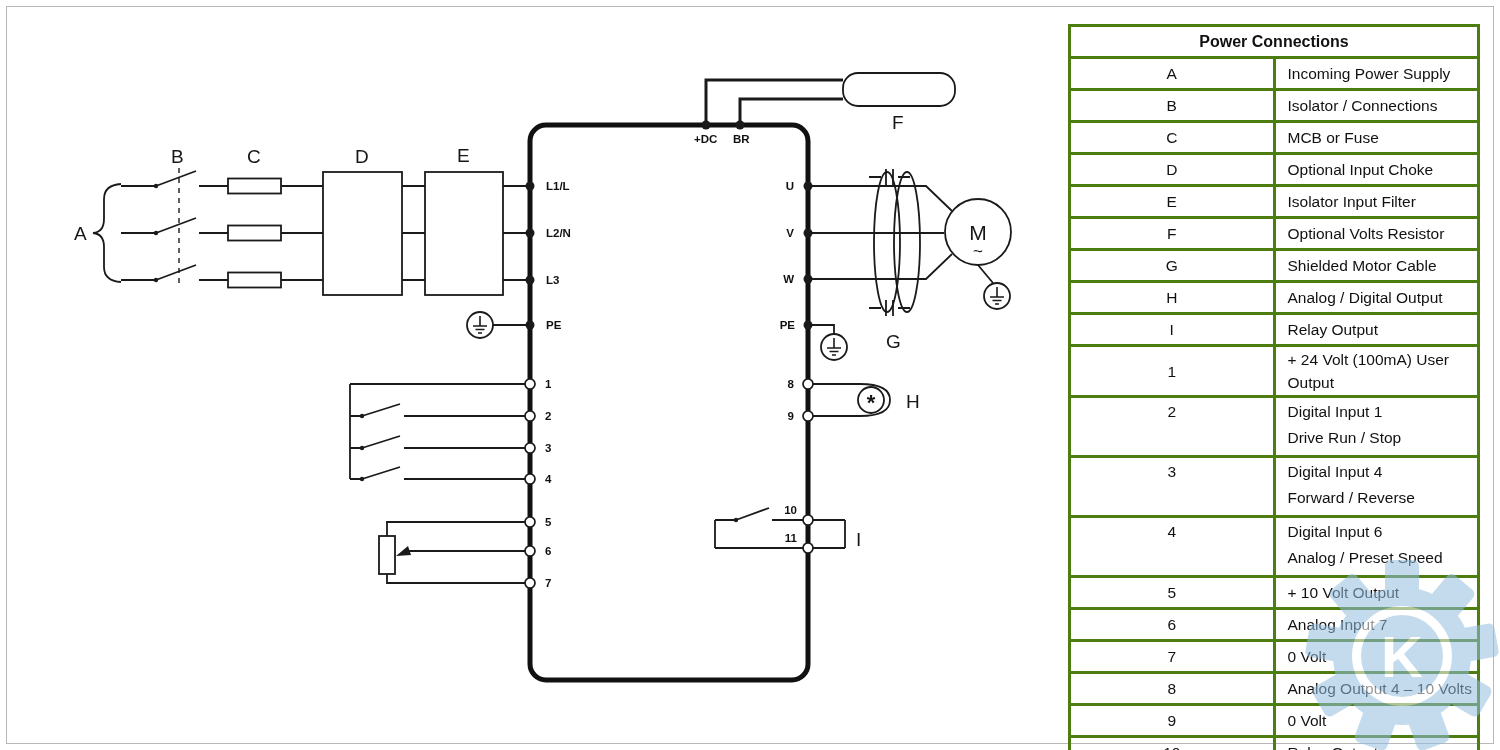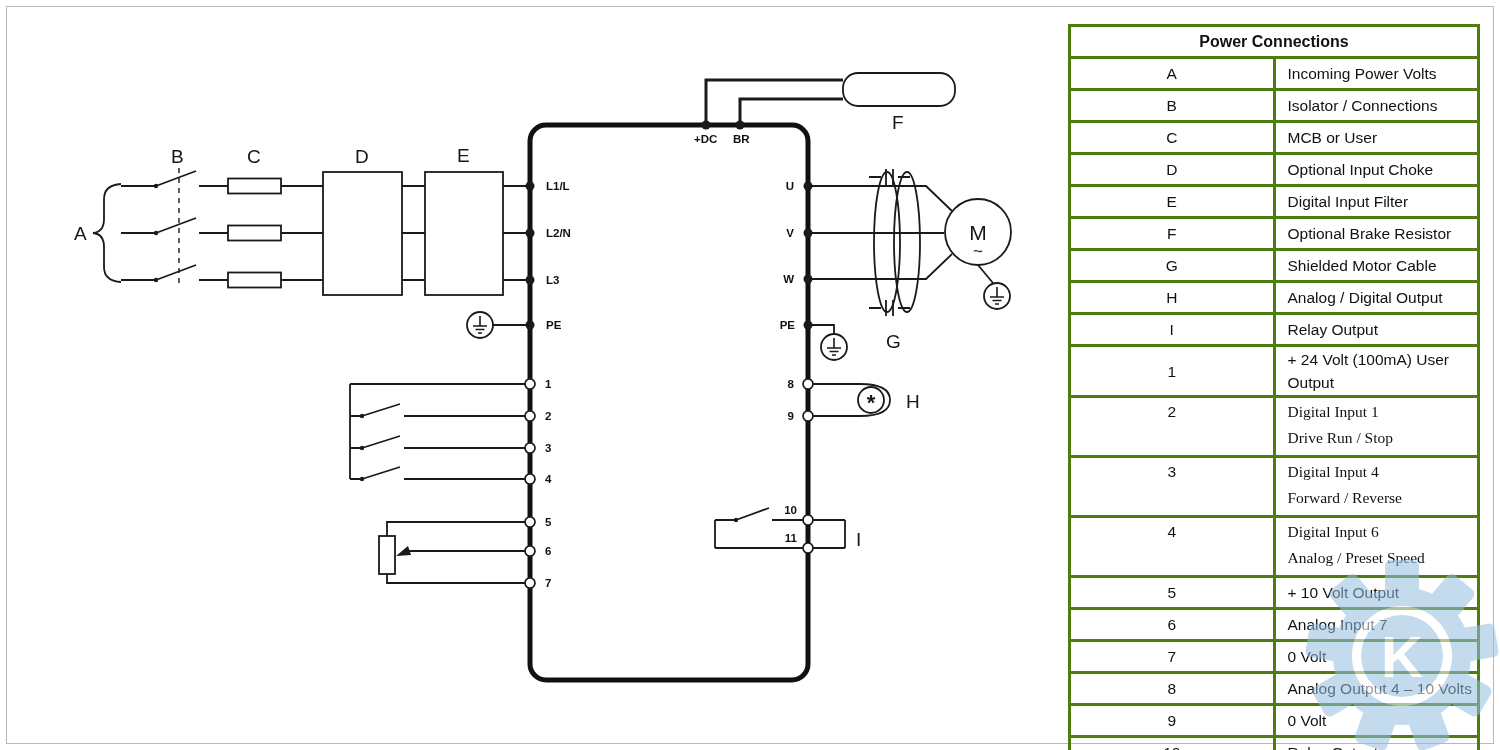--- a/index.html
+++ b/index.html
@@ -7,21 +7,21 @@
        font-family:"Liberation Sans",sans-serif;color:#111;}
   .frame{position:absolute;left:6px;top:6px;right:6px;bottom:6px;border:1px solid #b8b8b8;pointer-events:none;}
   #diagram{position:absolute;left:0;top:0;}
 
   .conn-table{position:absolute;left:1068px;top:24px;width:412px;border-collapse:collapse;table-layout:fixed;z-index:1;}
   .conn-table td{border:3px solid #4d7c0f;font-size:15.5px;line-height:23px;height:27px;
                  vertical-align:middle;padding:1px 4px 1px 12px;overflow:hidden;}
   .conn-table td.key{width:56px;text-align:center;padding:1px 2px;}
   .conn-table td.hdr{text-align:center;font-weight:bold;font-size:16px;padding:1px 2px;}
   .conn-table tr.dbl td{height:55px;vertical-align:top;}
-  .conn-table tr.dbl td div{line-height:26px;font-family:Liberation Serif, serif;}
+  .conn-table tr.dbl td div{line-height:26px;}
   .conn-table tr.dbl td.key{line-height:26px;}
 
   .watermark{position:absolute;left:1302px;top:556px;z-index:5;pointer-events:none;}
 
   svg text{font-family:"Liberation Sans",sans-serif;}
   .lbl{font-size:19px;fill:#161616;}
   .term{font-size:11.5px;font-weight:bold;fill:#111;}
   .w{fill:none;stroke:#1a1a1a;stroke-width:1.8;}
   .w3{fill:none;stroke:#1a1a1a;stroke-width:3;}
   .comp{fill:#fff;stroke:#1a1a1a;stroke-width:1.8;}
@@ -206,41 +206,41 @@
   <text class="lbl" x="856" y="546">I</text>
 </svg>
 
 <table class="conn-table">
   <tbody>
       <tr>
     <td class="hdr" colspan="2">Power Connections</td>
   </tr>
   <tr>
         <td class="key">A</td>
-        <td>Incoming Power Volts</td>
+        <td>Incoming Power Supply</td>
       </tr>
   <tr>
         <td class="key">B</td>
         <td>Isolator / Connections</td>
       </tr>
   <tr>
         <td class="key">C</td>
-        <td>MCB or User</td>
+        <td>MCB or Fuse</td>
       </tr>
   <tr>
         <td class="key">D</td>
         <td>Optional Input Choke</td>
       </tr>
   <tr>
         <td class="key">E</td>
-        <td>Digital Input Filter</td>
+        <td>Isolator Input Filter</td>
       </tr>
   <tr>
         <td class="key">F</td>
-        <td>Optional Brake Resistor</td>
+        <td>Optional Volts Resistor</td>
       </tr>
   <tr>
         <td class="key">G</td>
         <td>Shielded Motor Cable</td>
       </tr>
   <tr>
         <td class="key">H</td>
         <td>Analog / Digital Output</td>
       </tr>
   <tr>

